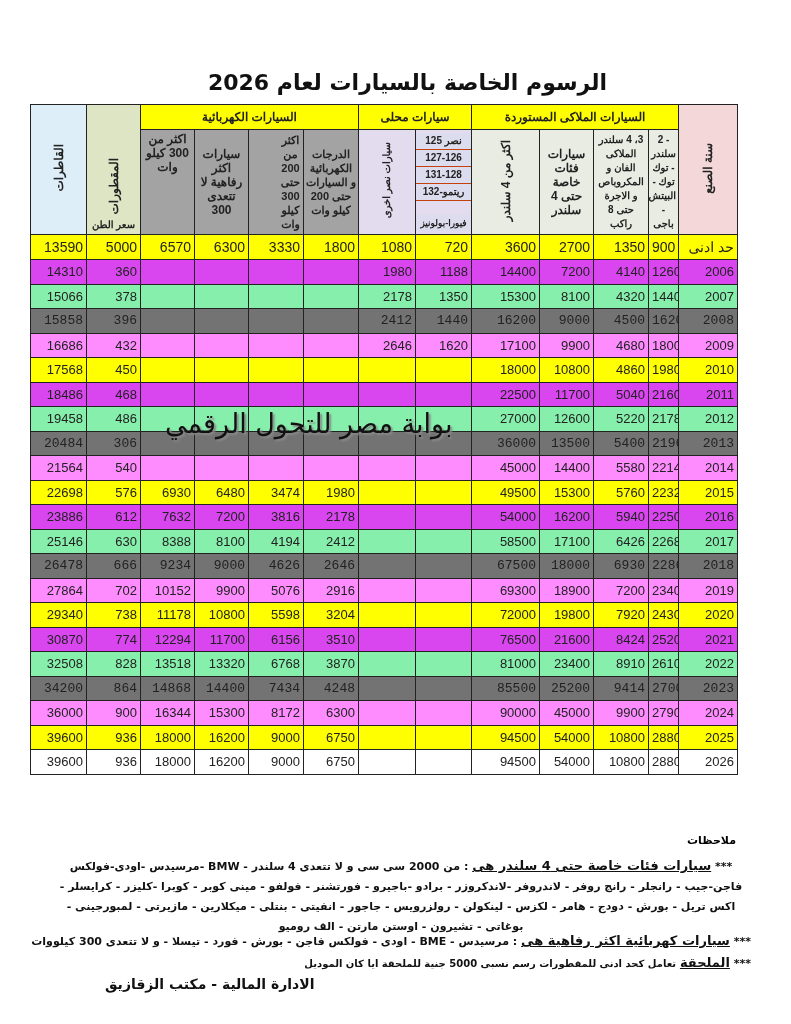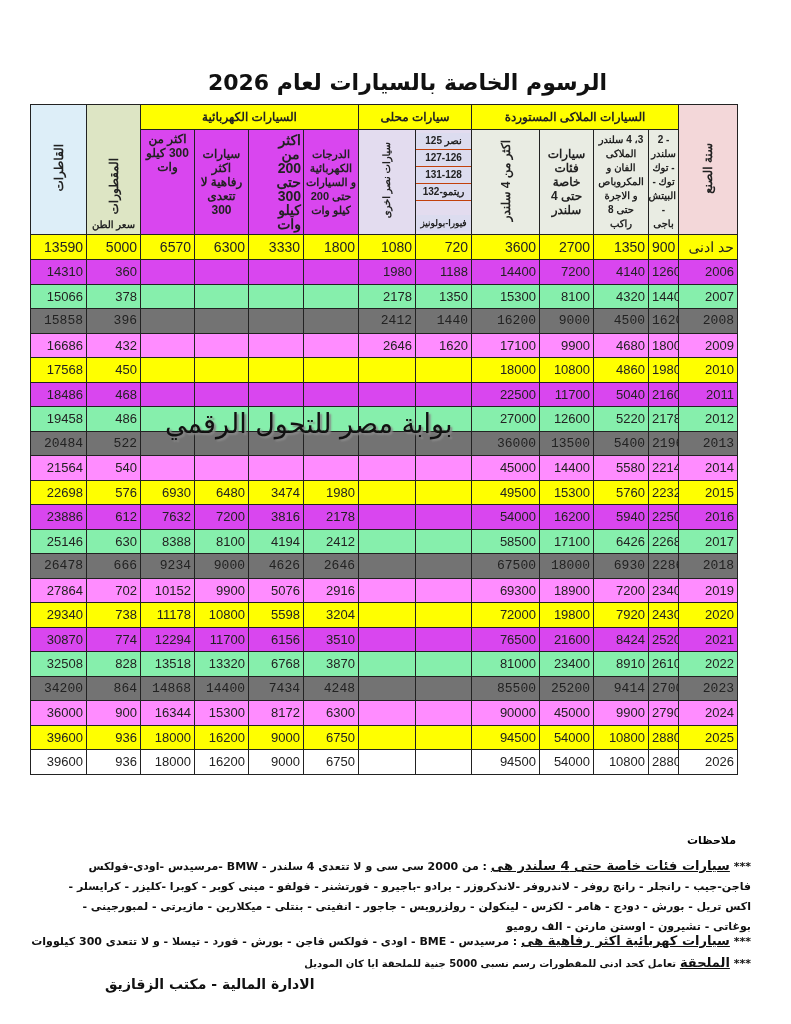--- a/index.html
+++ b/index.html
@@ -5,37 +5,37 @@
   html, body { margin:0; padding:0; background:#ffffff; }
   body { width:791px; height:1024px; position:relative; overflow:hidden; font-family:"DejaVu Sans", sans-serif; }
   .title { position:absolute; left:12px; top:70px; width:791px; text-align:center; font-family:"DejaVu Sans", sans-serif; font-weight:bold; font-size:22px; color:#111; direction:rtl; letter-spacing:1px; }
   table.fees { position:absolute; left:30px; top:104px; width:708px; border-collapse:collapse; table-layout:fixed; font-family:"Liberation Sans", sans-serif; }
   table.fees td { border:1.5px solid #222; padding:0 3px; font-size:13px; text-align:right; color:#222; height:23.5px; overflow:hidden; white-space:nowrap; }
   table.fees td.hdr { text-align:center; font-weight:bold; white-space:normal; font-size:11px; line-height:14px; vertical-align:middle; direction:rtl; padding:2px; }
   .grp { background:#ffff00; font-size:12px !important; height:20px !important; }
   .vert { writing-mode:vertical-rl; transform:rotate(180deg); font-weight:bold; font-size:12px; display:inline-block; }
   .c-light { background:#ddeef8; }
   .c-olive { background:#dde5c4; }
-  .c-blue { background:#d946ef; }
+  .c-blue { background:#a3a3a3; }
   .c-lav { background:#e3dcef; }
   .c-grey { background:#e9ece3; }
   .c-pink { background:#f3d7d9; }
   .r-min td { background:#ffff00; font-size:14px !important; height:24px !important; }
   .r-blue td { background:#d946ef; }
   .r-white td { background:#86efac; }
   .r-green td { background:#737373;font-family:Liberation Mono, monospace; }
   .r-pink td { background:#ff8cff; }
   .r-yellow td { background:#ffff00; }
   .r-last td { background:#ffffff; }
   .sub { display:block; background:#dcdcef; border-bottom:1px solid #c2410c; font-size:10px; padding:1px 0; }
   .watermark { position:absolute; left:165px; top:408px; font-size:27px; color:#111; direction:rtl; text-shadow:2px 2px 2px #888; font-family:"DejaVu Sans", sans-serif; }
   .notes-h { position:absolute; right:55px; top:834px; font-size:11px; font-weight:bold; direction:rtl; }
   .note { position:absolute; right:40px; direction:rtl; font-size:11px; color:#111; font-family:"DejaVu Sans", sans-serif; font-weight:bold; }
   .note .k { font-size:13px; text-decoration:underline; }
-  .note.n1 { top:856px; width:700px; line-height:20px; text-align:right; }
+  .note.n1 { top:856px; width:700px; line-height:20px; text-align:center; }
   .note.n2 { top:933px; }
   .note.n3 { top:955px; }
   .footer { position:absolute; left:105px; top:976px; direction:rtl; font-size:14px; font-weight:bold; color:#111; }
 </style>
 </head>
 <body>
 
 <div class="title">الرسوم الخاصة بالسيارات لعام 2026</div>
 
 <table class="fees">
@@ -58,21 +58,21 @@
       <td class="hdr c-light" rowspan="2"><span class="vert">القاطرات</span></td>
       <td class="hdr c-olive" rowspan="2" style="vertical-align:bottom;"><span class="vert">المقطورات</span><br><span style="font-size:10px">سعر الطن</span></td>
       <td class="hdr grp" colspan="4">السيارات الكهربائية</td>
       <td class="hdr grp" colspan="2">سيارات محلى</td>
       <td class="hdr grp" colspan="4">السيارات الملاكى المستوردة</td>
       <td class="hdr c-pink" rowspan="2"><span class="vert">سنة الصنع</span></td>
     </tr>
     <tr style="height:105px;">
       <td class="hdr c-blue" style="font-size:12px;vertical-align:top;">اكثر من 300 كيلو وات</td>
       <td class="hdr c-blue" style="font-size:12px;">سيارات اكثر رفاهية لا تتعدى 300</td>
-      <td class="hdr c-blue" style="font-size:14px;padding-left:31px;">اكثر من 200 حتى 300 كيلو وات</td>
+      <td class="hdr c-blue" style="font-size:11px;padding-left:31px;">اكثر من 200 حتى 300 كيلو وات</td>
       <td class="hdr c-blue">الدرجات الكهربائية و السيارات حتى 200 كيلو وات</td>
       <td class="hdr c-lav"><span class="vert" style="font-size:10px">سيارات نصر اخرى</span></td>
       <td class="hdr c-lav" style="padding:0;">
         <span class="sub">نصر 125</span>
         <span class="sub">127-126</span>
         <span class="sub">131-128</span>
         <span class="sub">ريتمو-132</span>
         <span class="sub" style="border-bottom:none;font-size:9px;margin-top:14px;">فيورا-بولونيز</span>
       </td>
       <td class="hdr c-grey"><span class="vert">اكثر من 4 سلندر</span></td>
@@ -195,21 +195,21 @@
         <td></td>
         <td></td>
         <td>27000</td>
         <td>12600</td>
         <td>5220</td>
         <td>2178</td>
         <td>2012</td>
       </tr>
       <tr class="r-green">
         <td>20484</td>
-        <td>522</td>
+        <td>306</td>
         <td></td>
         <td></td>
         <td></td>
         <td></td>
         <td></td>
         <td></td>
         <td>36000</td>
         <td>13500</td>
         <td>5400</td>
         <td>2196</td>

